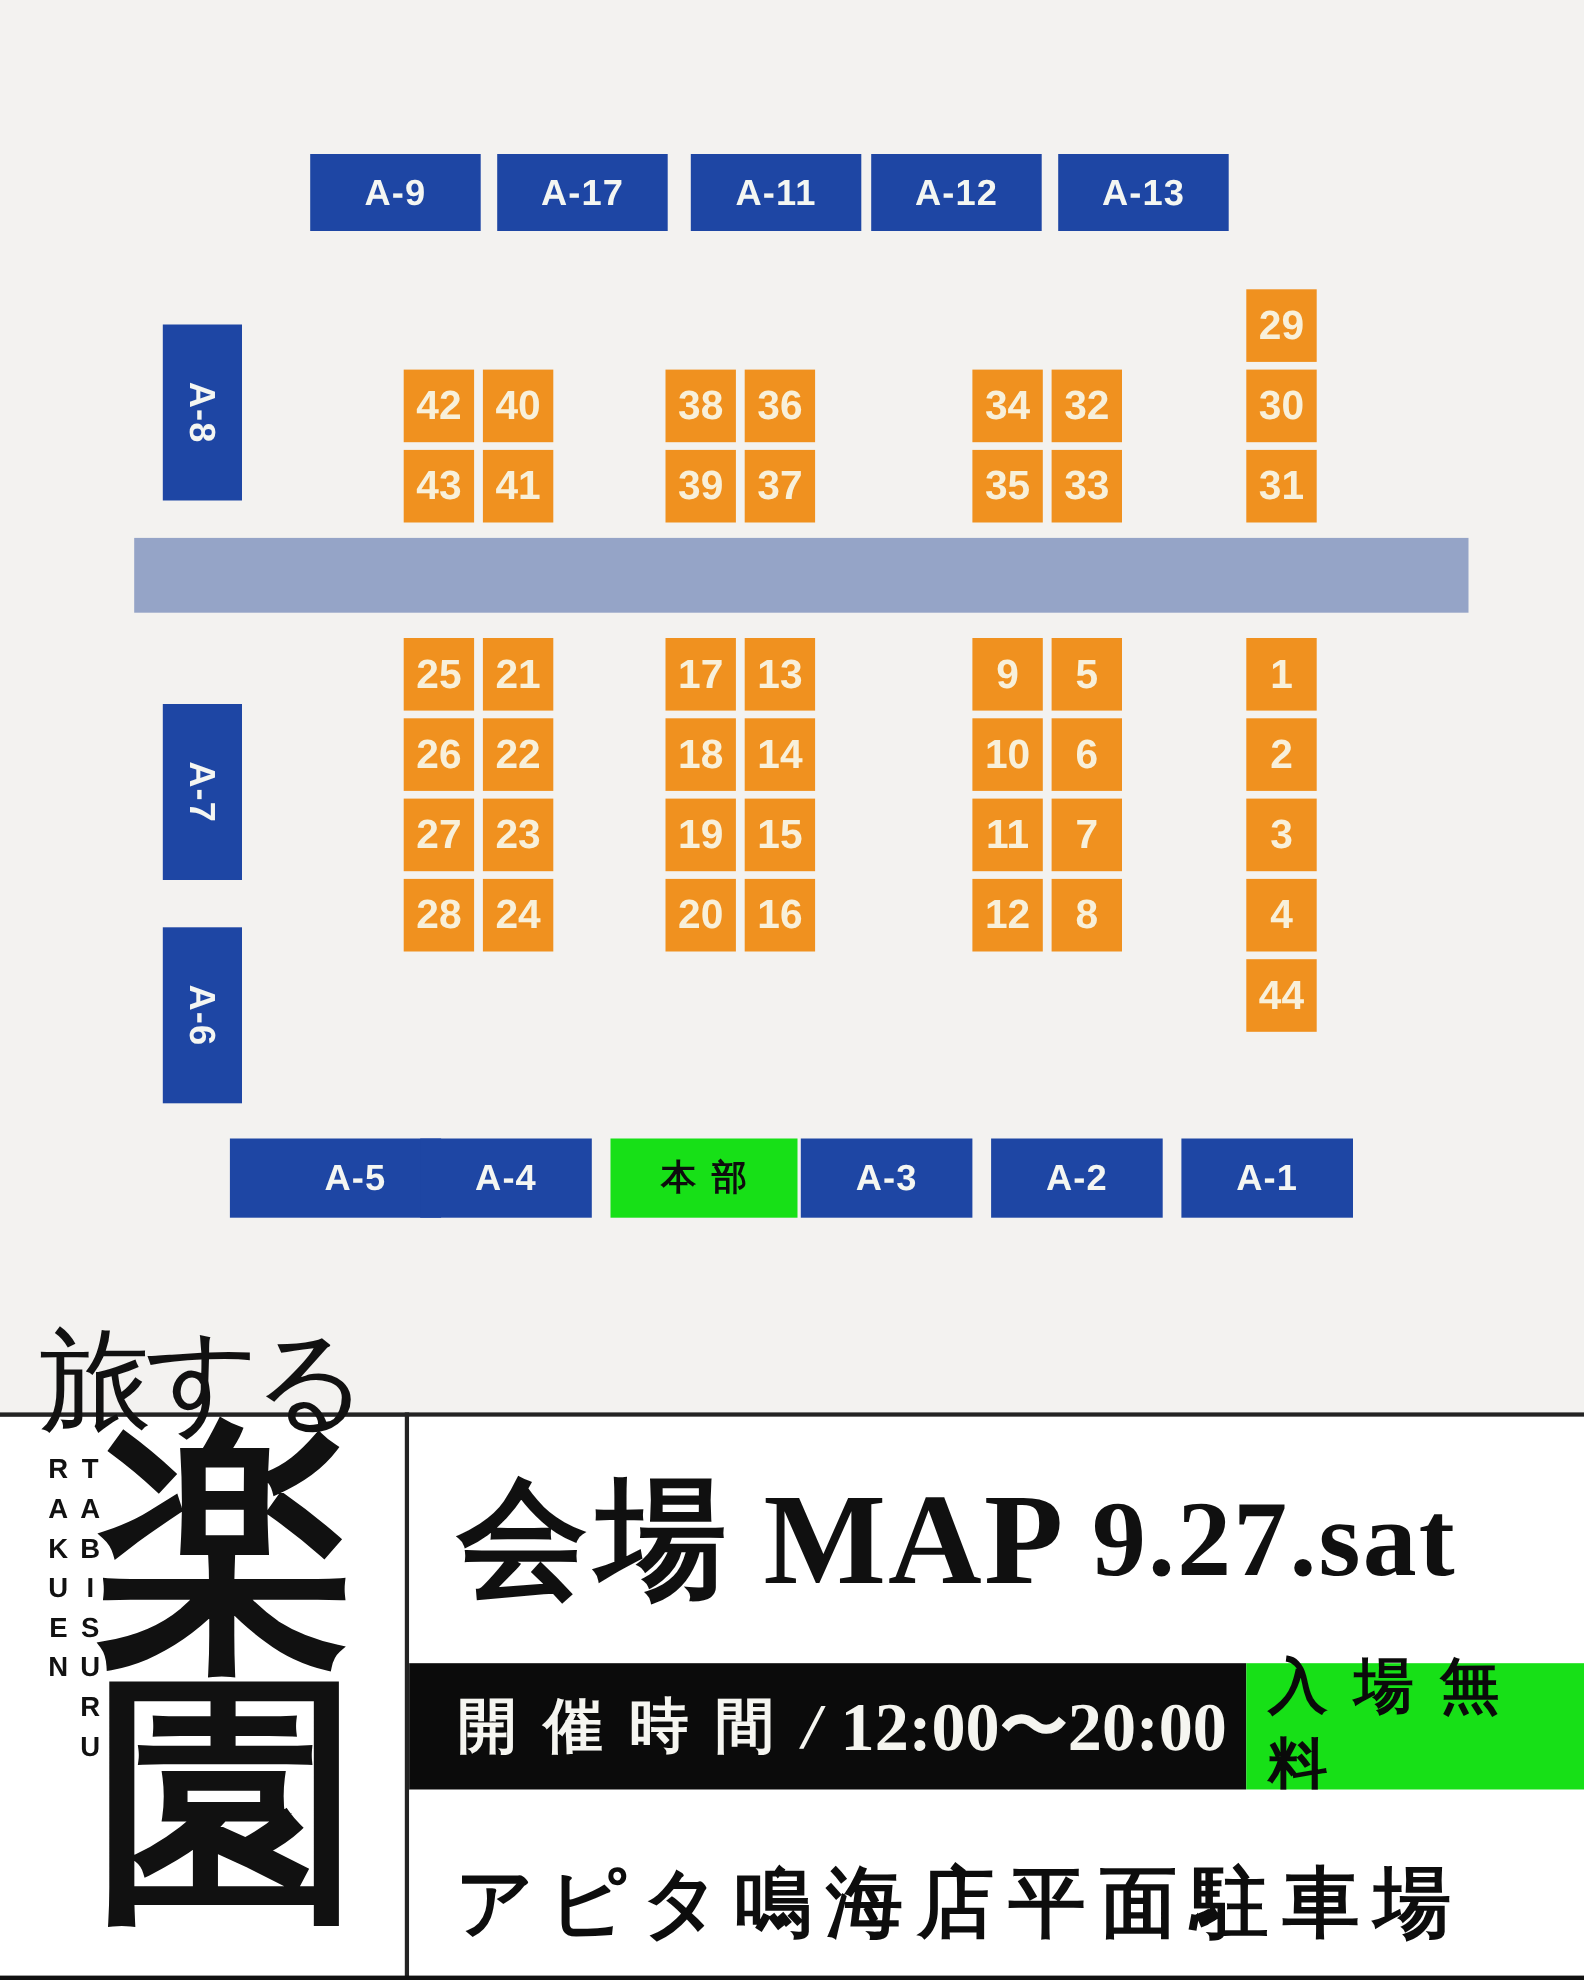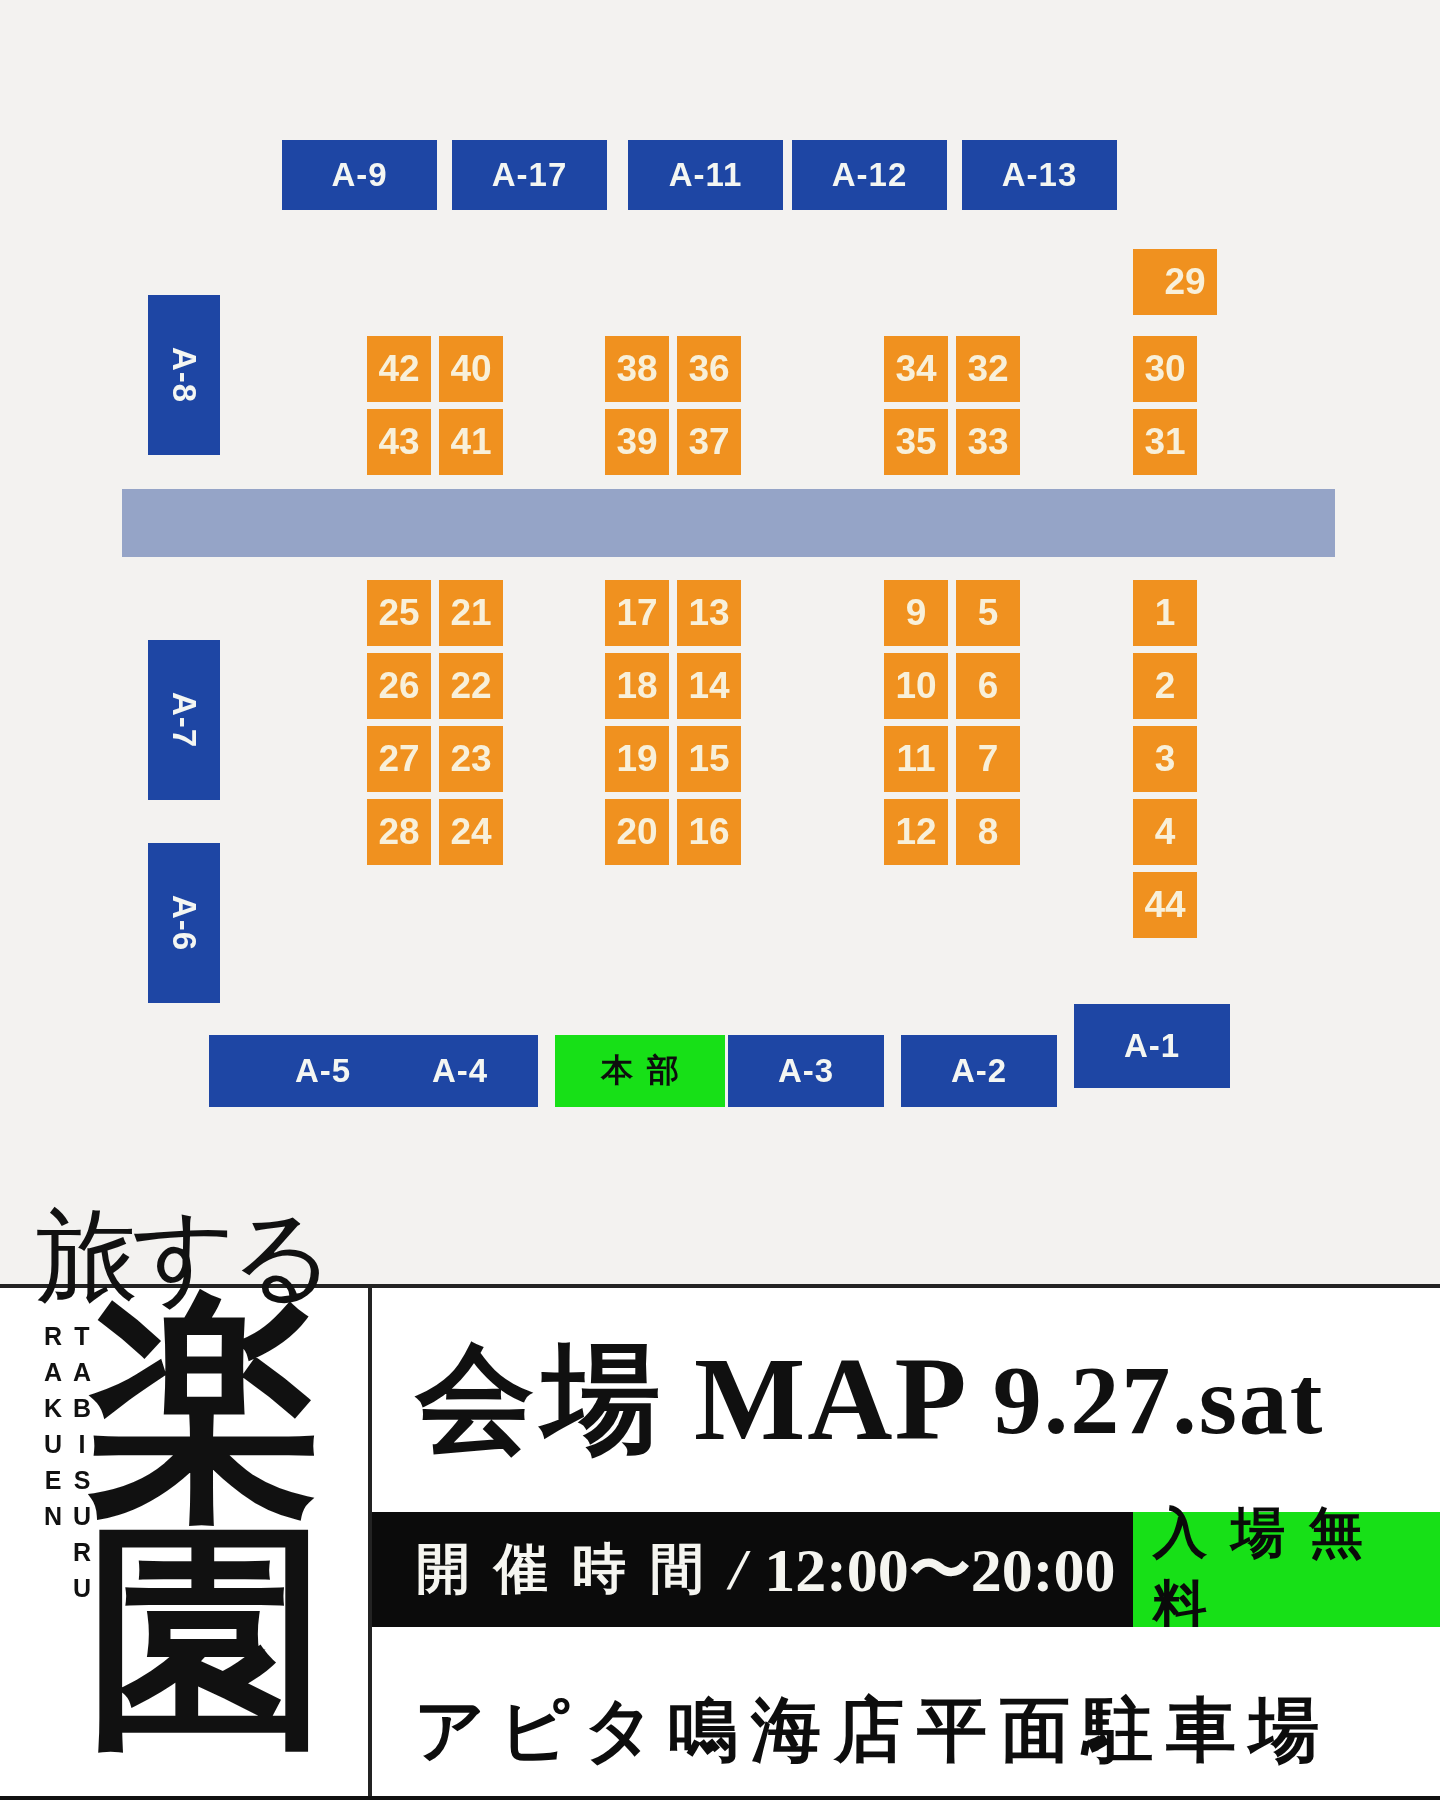--- a/index.html
+++ b/index.html
@@ -87,36 +87,36 @@
         <div class="booth" style="left: 792px; top: 140px; width: 155px; height: 70px;">A-12</div>
         <div class="booth" style="left: 962px; top: 140px; width: 155px; height: 70px;">A-13</div>
         <div class="booth v" style="left: 148px; top: 295px; width: 72px; height: 160px;">A-8</div>
         <div class="booth v" style="left: 148px; top: 640px; width: 72px; height: 160px;">A-7</div>
         <div class="booth v" style="left: 148px; top: 843px; width: 72px; height: 160px;">A-6</div>
         <div class="booth" style="left: 209px; top: 1035px; width: 156px; height: 72px; padding-left: 36px;">A-5</div>
         <div class="booth" style="left: 382px; top: 1035px; width: 156px; height: 72px;">A-4</div>
         <div class="booth hq" style="left: 555px; top: 1035px; width: 156px; height: 72px;">本部</div>
         <div class="booth" style="left: 728px; top: 1035px; width: 156px; height: 72px;">A-3</div>
         <div class="booth" style="left: 901px; top: 1035px; width: 156px; height: 72px;">A-2</div>
-        <div class="booth" style="left: 1074px; top: 1004px; width: 156px; height: 84px;">A-1</div>
+        <div class="booth" style="left: 1074px; top: 1035px; width: 156px; height: 72px;">A-1</div>
       </div>
     <div id="stalls">
         <div class="stall" style="left: 367px; top: 336px;">42</div>
         <div class="stall" style="left: 439px; top: 336px;">40</div>
         <div class="stall" style="left: 367px; top: 409px;">43</div>
         <div class="stall" style="left: 439px; top: 409px;">41</div>
         <div class="stall" style="left: 605px; top: 336px;">38</div>
         <div class="stall" style="left: 677px; top: 336px;">36</div>
         <div class="stall" style="left: 605px; top: 409px;">39</div>
         <div class="stall" style="left: 677px; top: 409px;">37</div>
         <div class="stall" style="left: 884px; top: 336px;">34</div>
         <div class="stall" style="left: 956px; top: 336px;">32</div>
         <div class="stall" style="left: 884px; top: 409px;">35</div>
         <div class="stall" style="left: 956px; top: 409px;">33</div>
-        <div class="stall" style="left: 1133px; top: 249px; padding-left: 20px;">29</div>
+        <div class="stall" style="left: 1133px; top: 263px;">29</div>
         <div class="stall" style="left: 1133px; top: 336px;">30</div>
         <div class="stall" style="left: 1133px; top: 409px;">31</div>
         <div class="stall" style="left: 367px; top: 580px;">25</div>
         <div class="stall" style="left: 439px; top: 580px;">21</div>
         <div class="stall" style="left: 367px; top: 653px;">26</div>
         <div class="stall" style="left: 439px; top: 653px;">22</div>
         <div class="stall" style="left: 367px; top: 726px;">27</div>
         <div class="stall" style="left: 439px; top: 726px;">23</div>
         <div class="stall" style="left: 367px; top: 799px;">28</div>
         <div class="stall" style="left: 439px; top: 799px;">24</div>

